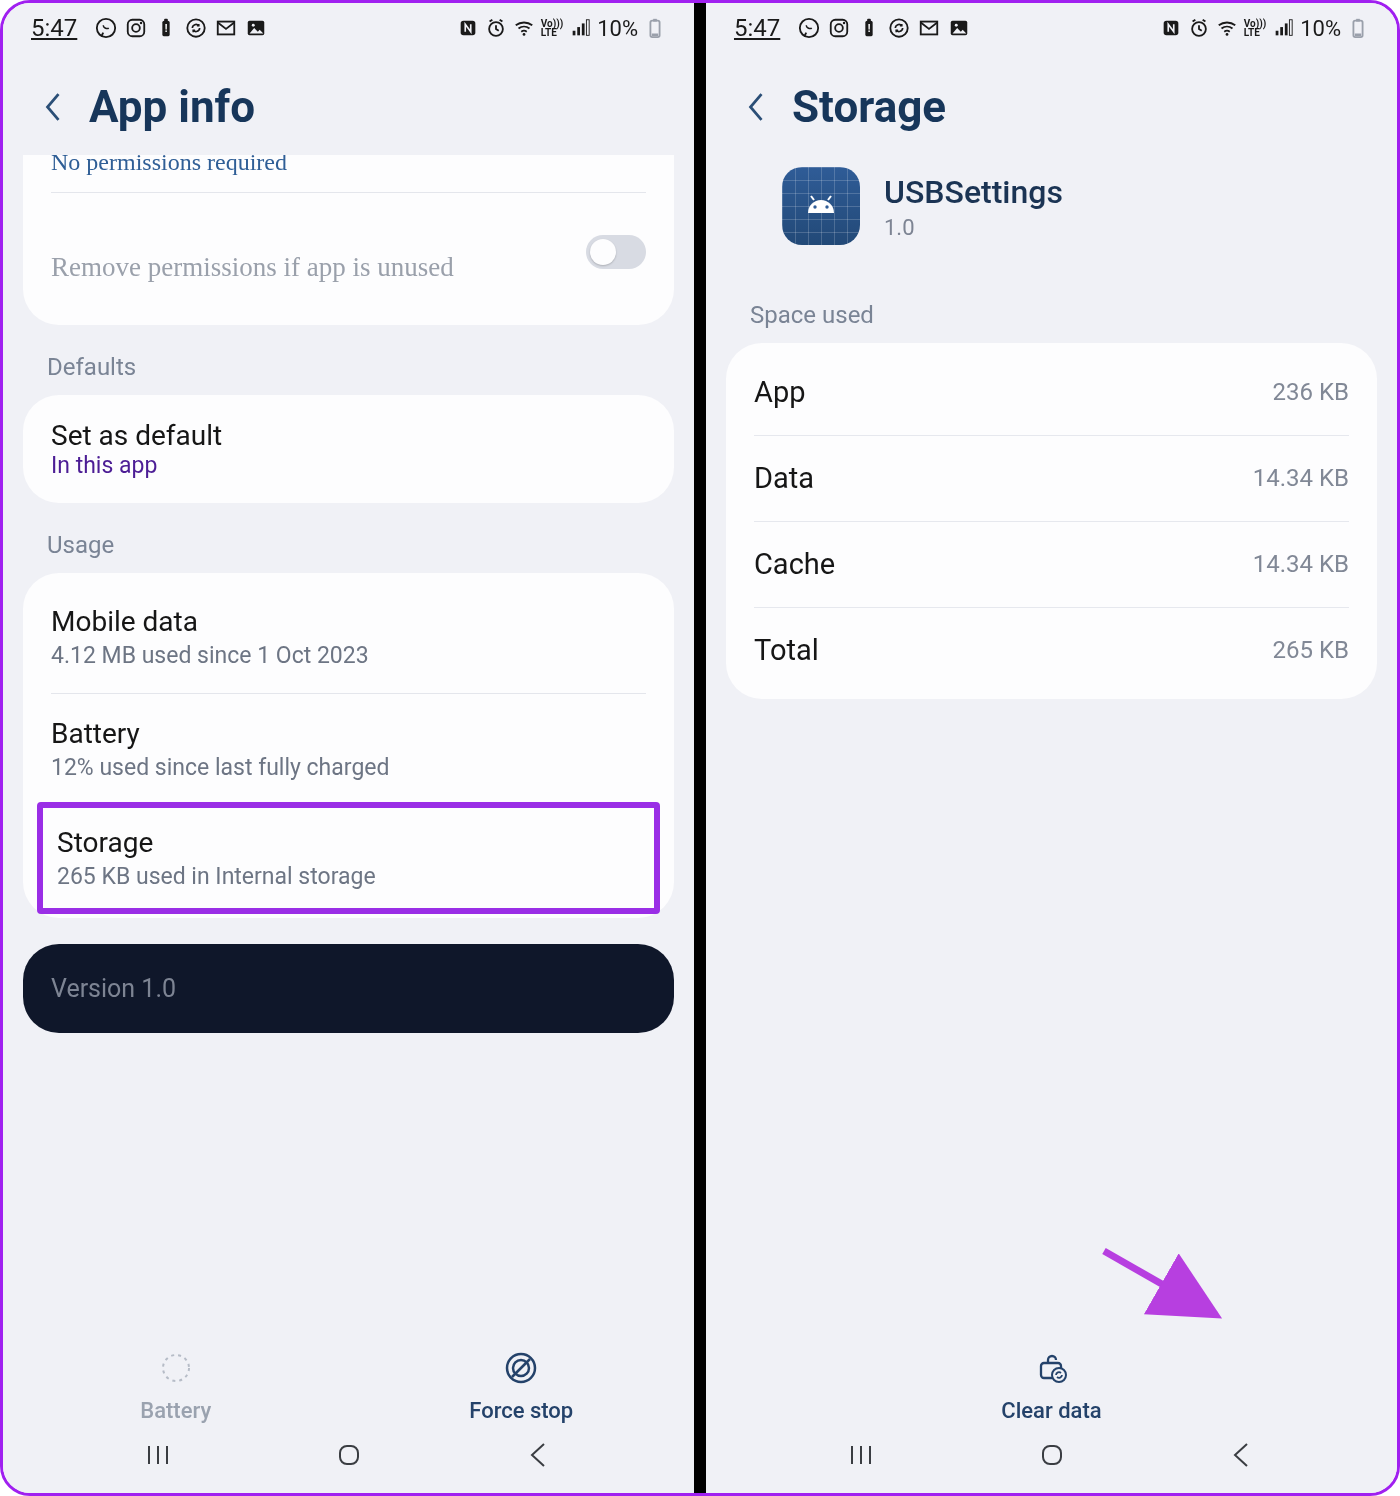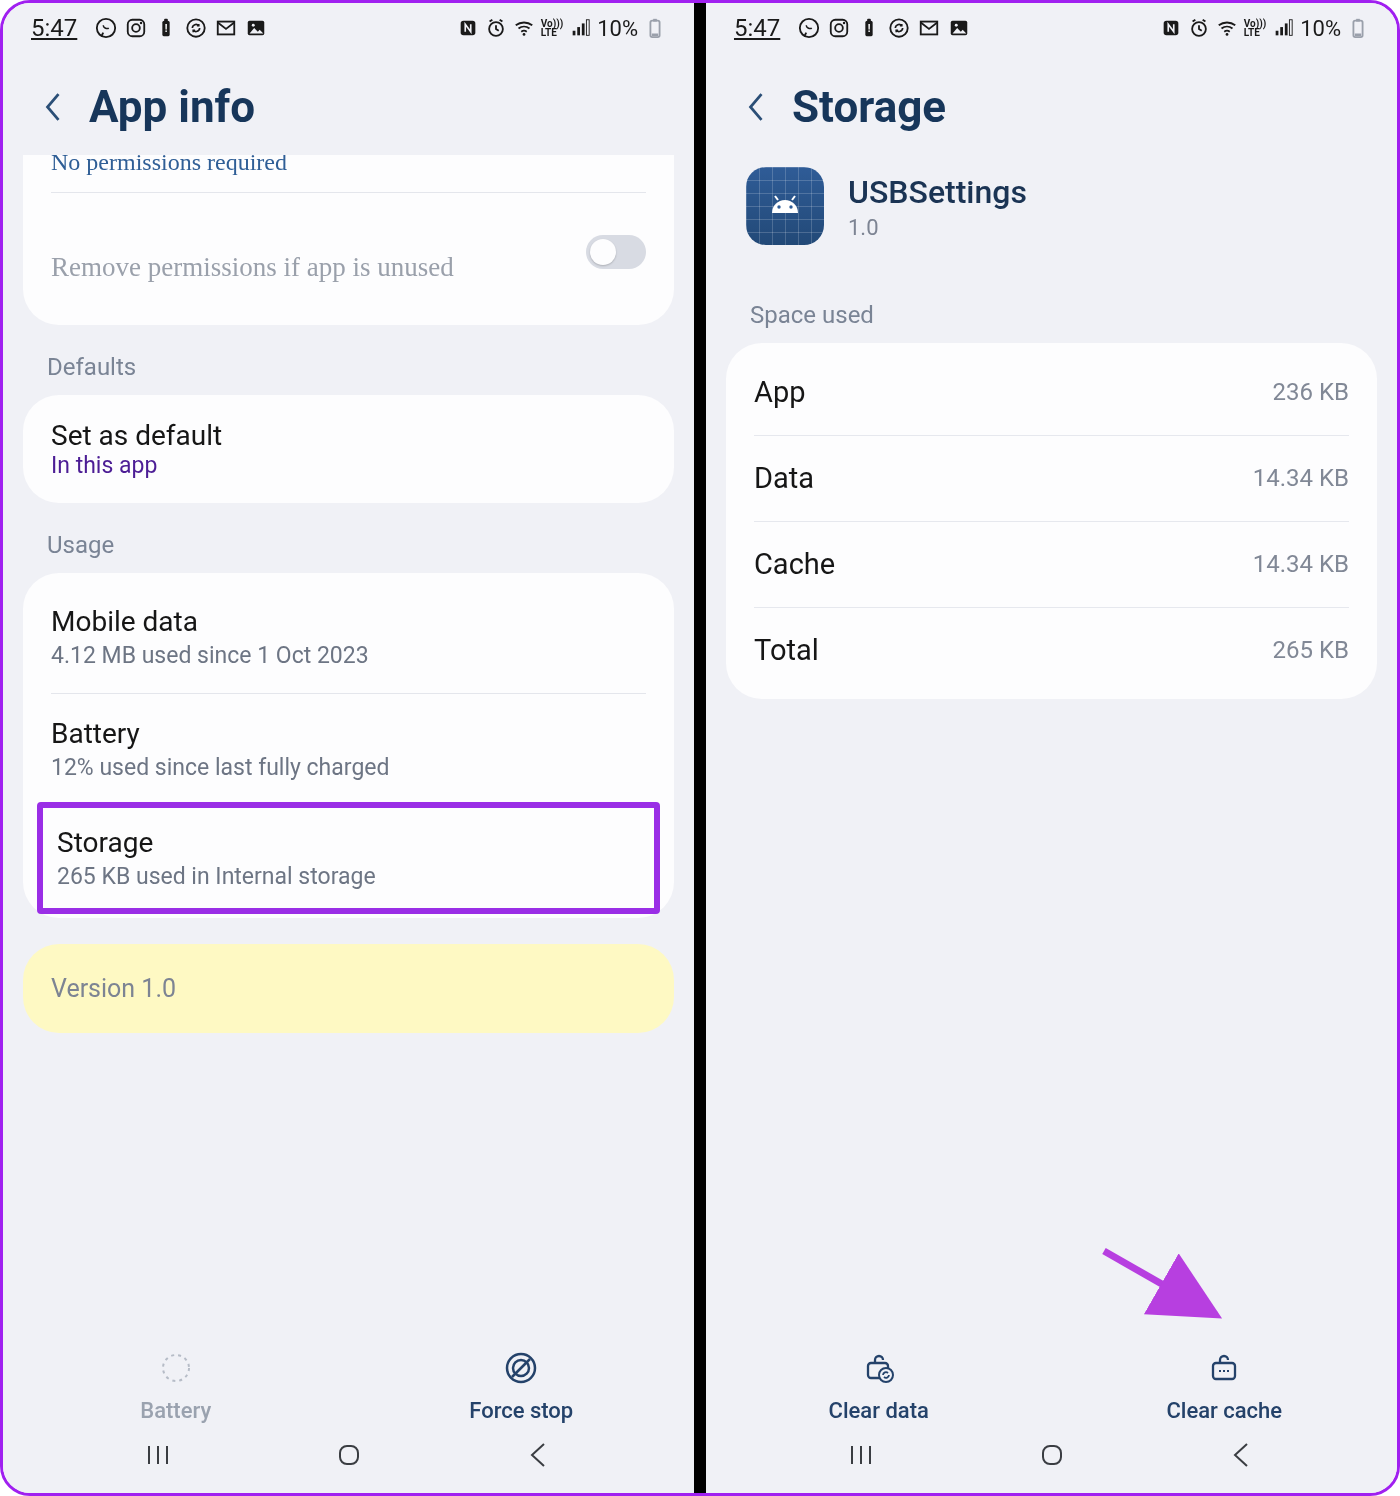--- a/index.html
+++ b/index.html
@@ -110,21 +110,21 @@
   }
   .thin-divider { height: 1px; background: #e4e6ec; margin: 0 28px; }
 
   .highlight-box {
     border: 6px solid #9a2ee6;
     border-radius: 4px;
     margin: -4px 14px -4px 14px;
     padding: 18px 14px 18px 14px;
   }
   .version-card {
-    background: #fef9c3;
+    background: #0f172a;
     border-radius: 36px;
     margin: 26px 20px 0;
     padding: 30px 28px;
     color: #7d8493;
     font-size: 25px;
   }
 
   
   .bottom-actions {
     margin-top: auto;
@@ -153,20 +153,21 @@
     padding: 0 60px 8px;
   }
   .nav-item svg { width: 30px; height: 30px; stroke: #3a3d42; stroke-width: 2; fill: none; }
 
   
   .app-block {
     display: flex;
     align-items: center;
     gap: 24px;
     padding: 12px 40px 46px;
+    margin-left: 36px;
   }
   .app-icon {
     width: 78px; height: 78px; border-radius: 20px;
     background: linear-gradient(#2f5c97,#224977);
     display: flex; align-items: center; justify-content: center;
     position: relative;
     background-image:
       linear-gradient(rgba(255,255,255,.18) 1px, transparent 1px),
       linear-gradient(90deg, rgba(255,255,255,.18) 1px, transparent 1px),
       linear-gradient(#2f5c97,#224977);
@@ -514,30 +515,20 @@
           <span>
             <svg viewBox="0 0 34 34">
                 <rect x="6" y="12" width="20" height="15" rx="3" fill="none" stroke="#24426a" stroke-width="2.3"></rect>
                 <path d="M13 12v-3a4 4 0 0 1 8 0" fill="none" stroke="#24426a" stroke-width="2.3"></path>
                 <circle cx="24" cy="24" r="7" fill="#f0f1f6" stroke="#24426a" stroke-width="2"></circle>
                 <path d="M21 24a3 3 0 0 1 5-2M27 24a3 3 0 0 1-5 2" stroke="#24426a" stroke-width="1.8" fill="none"></path>
               </svg>
           </span>
           <span>Clear data</span>
         </div>
-        <div class="action-btn">
-          <span>
-            <svg viewBox="0 0 34 34">
-                <rect x="6" y="12" width="22" height="16" rx="3" fill="none" stroke="#24426a" stroke-width="2.3"></rect>
-                <path d="M13 12v-3a4 4 0 0 1 8 0" fill="none" stroke="#24426a" stroke-width="2.3"></path>
-                <line x1="12" y1="20" x2="22" y2="20" stroke="#24426a" stroke-width="2" stroke-dasharray="2 2"></line>
-              </svg>
-          </span>
-          <span>Clear cache</span>
-        </div>
       </div>
 
       <div class="nav-bar">
         <div class="nav-item"><svg viewBox="0 0 30 30">
               <line x1="6" y1="6" x2="6" y2="24"></line>
               <line x1="15" y1="6" x2="15" y2="24"></line>
               <line x1="24" y1="6" x2="24" y2="24"></line>
             </svg></div>
         <div class="nav-item"><svg viewBox="0 0 30 30">
               <rect x="6" y="6" width="18" height="18" rx="7"></rect>

